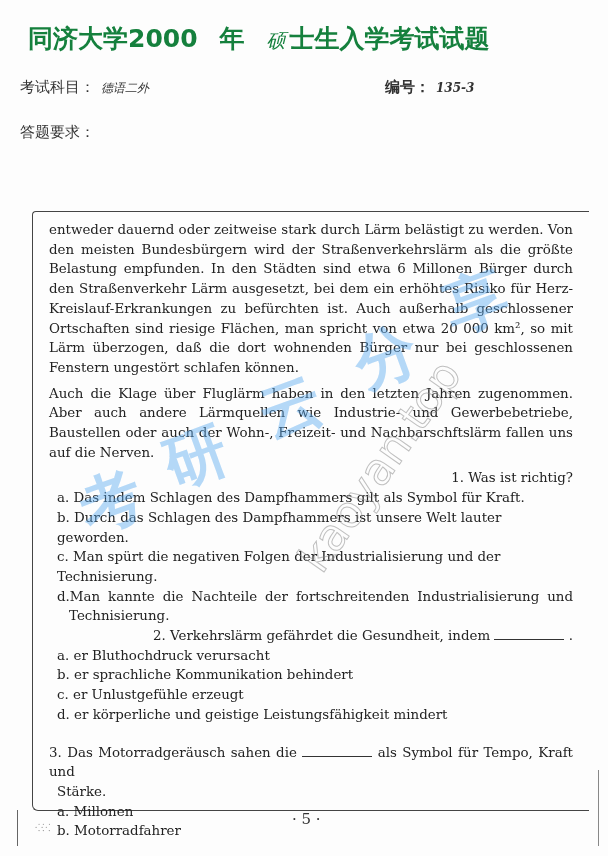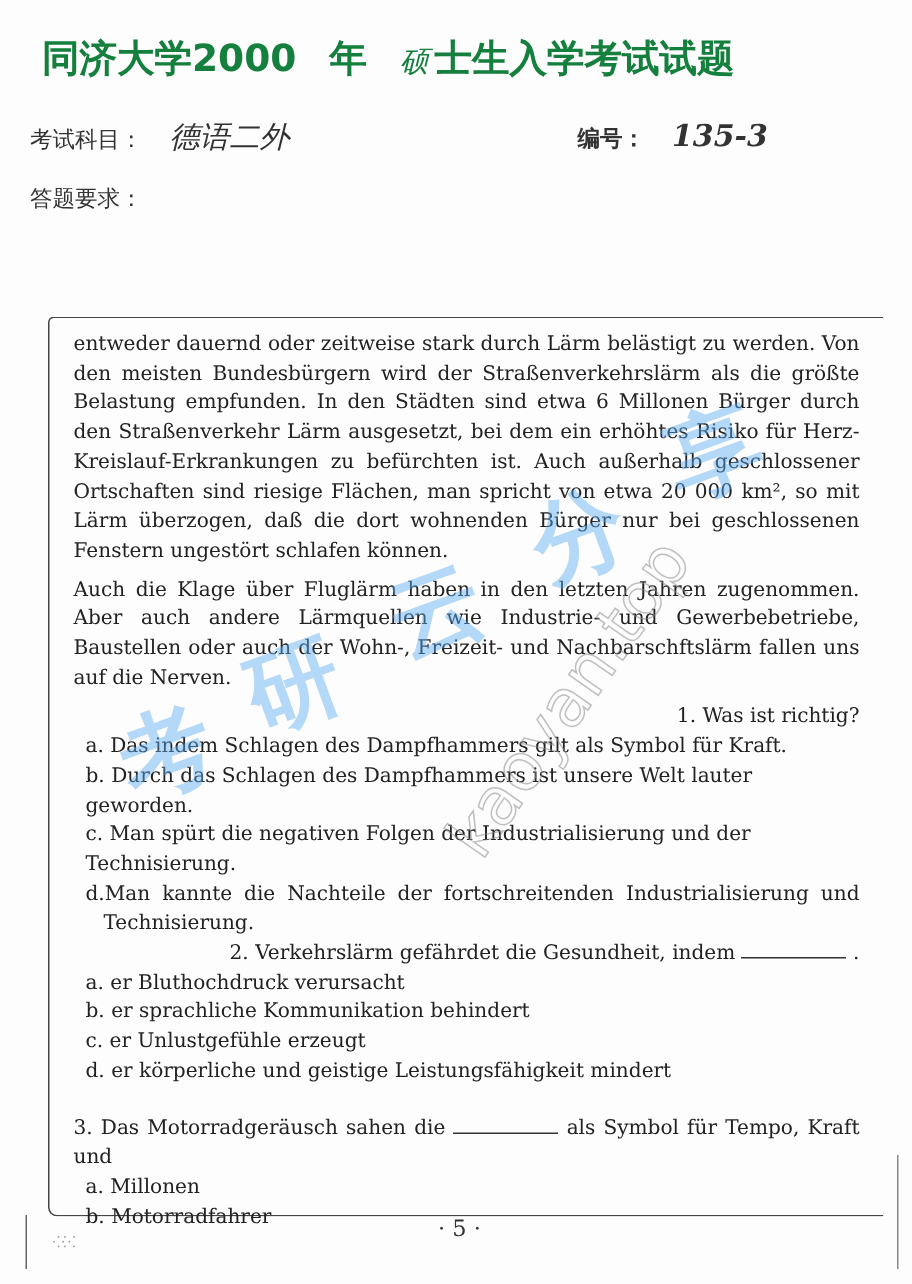--- a/index.html
+++ b/index.html
@@ -47,23 +47,23 @@
       font-size: 15px;
       color: #333;
       white-space: nowrap;
     }
     .subject-row { left: 20px; top: 78px; }
     .code-row { left: 385px; top: 78px; font-weight: bold; }
     .req-row { left: 20px; top: 123px; }
     .handwritten {
       font-family: "DejaVu Serif", serif;
       font-style: italic;
-      font-size: 20px;
+      font-size: 12px;
       color: #333;
-      margin-left: 18px;
+      margin-left: 6px;
     }
     .exam-box {
       position: absolute;
       left: 32px;
       top: 211px;
       width: 556px;
       height: 598px;
       border-top: 1.5px solid #444;
       border-left: 1.5px solid #444;
       border-bottom: 1.5px solid #444;
@@ -217,20 +217,21 @@
         <div class="q-options">
           <p class="q-option">a. er Bluthochdruck verursacht</p>
           <p class="q-option">b. er sprachliche Kommunikation behindert</p>
           <p class="q-option">c. er Unlustgefühle erzeugt</p>
           <p class="q-option">d. er körperliche und geistige Leistungsfähigkeit mindert</p>
         </div>
       </div>
 
       <div class="question q3">
         <p class="q-stem"><span>3. Das Motorradgeräusch sahen die</span> <span class="blank"></span> <span>als Symbol für Tempo, Kraft und</span></p>
+        <p class="q-stem-cont">Stärke.</p>
         <div class="q-options">
           <p class="q-option">a. Millonen</p>
           <p class="q-option">b. Motorradfahrer</p>
 
         </div>
       </div>
 
     </div>
   </div>
 

